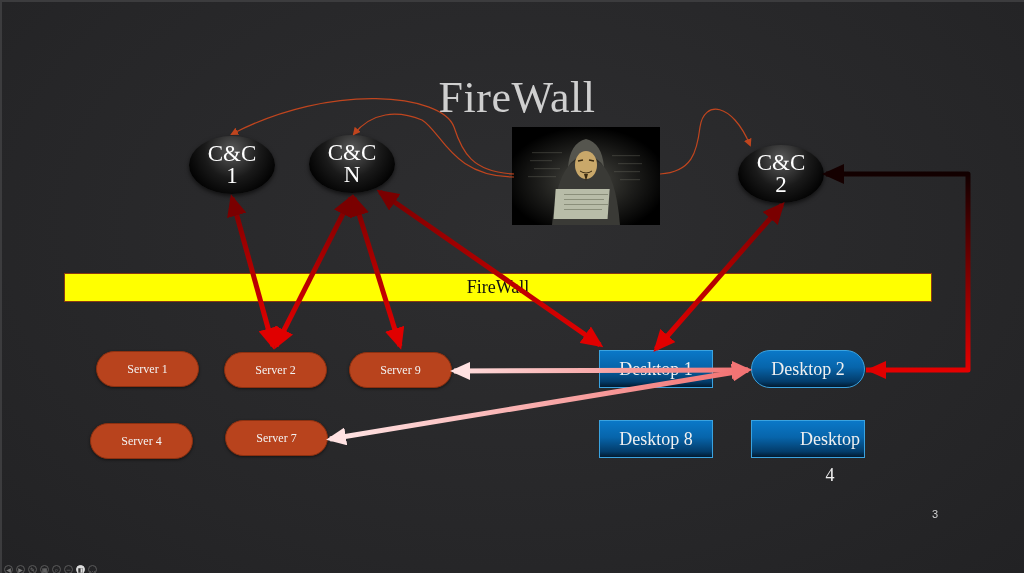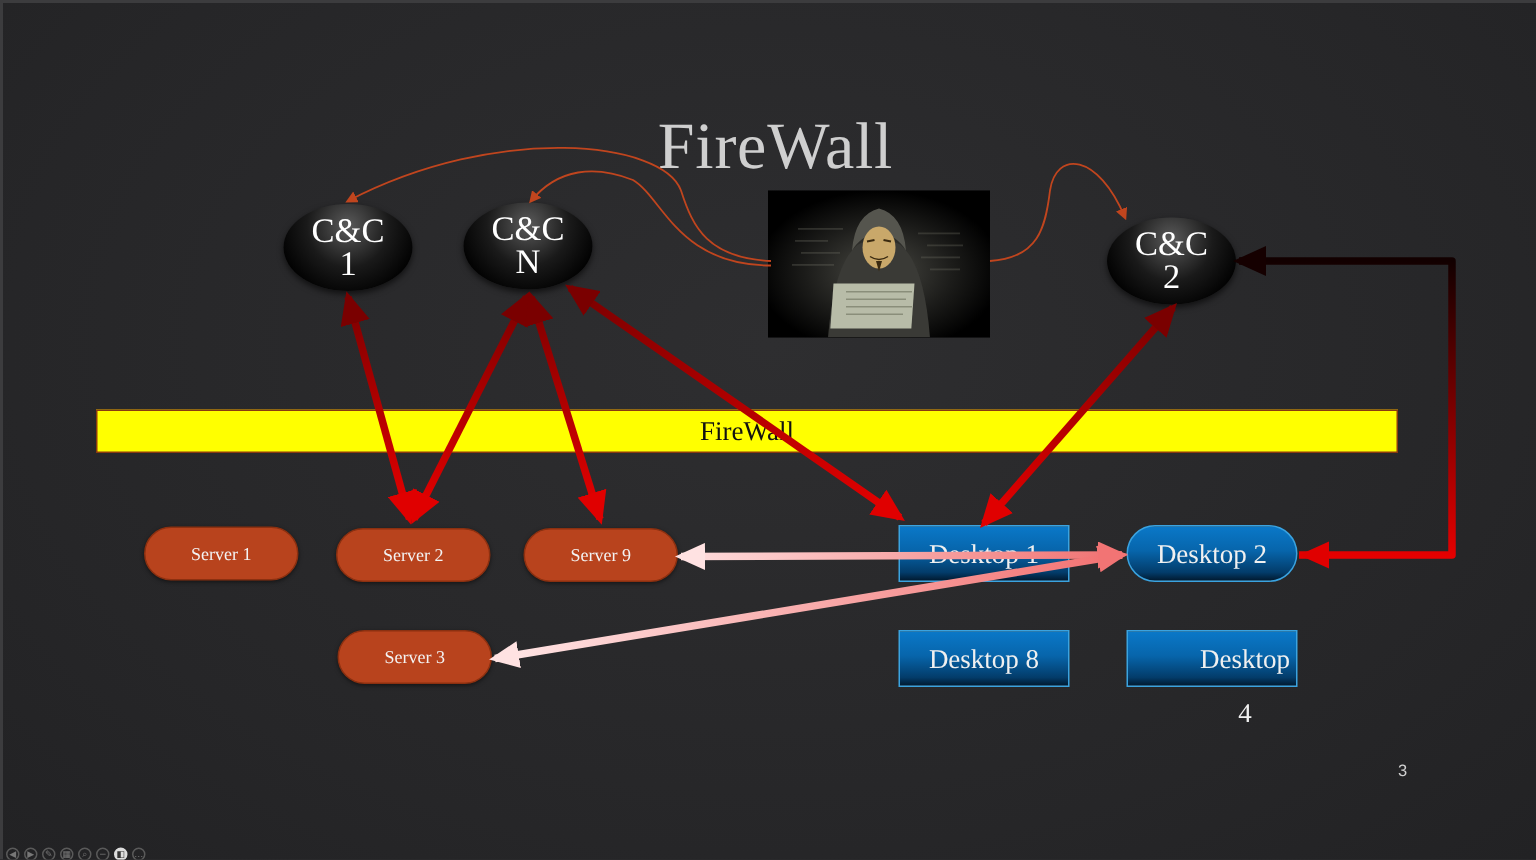--- a/index.html
+++ b/index.html
@@ -81,21 +81,22 @@
     </svg>
   </div>
 
   <div class="firewall">
     <span>FireWall</span>
   </div>
 
   <div class="server" style="left:94px; top:349px; width:103px;">Server 1</div>
   <div class="server" style="left:222px; top:350px; width:103px;">Server 2</div>
   <div class="server" style="left:347px; top:350px; width:103px;">Server 9</div>
-  <div class="server" style="left:223px; top:418px; width:103px;">Server 3</div>
+  <div class="server" style="left:88px; top:421px; width:103px;">Server 4</div>
+  <div class="server" style="left:223px; top:418px; width:103px;">Server 7</div>
 
   <div class="desktop" style="left:597px; top:348px;">Desktop 1</div>
   <div class="desktop" style="left:749px; top:348px;border-radius:19px;">Desktop 2</div>
   <div class="desktop" style="left:597px; top:418px;">Desktop 8</div>
   <div class="desktop" style="left:749px; top:418px;padding-left:44px;">Desktop 4</div>
 
   <svg class="overlay" viewBox="0 0 1024 573">
     <defs>
       <marker id="mThin" markerWidth="8" markerHeight="8" refX="6" refY="4" orient="auto" markerUnits="userSpaceOnUse">
         <path d="M0,0 L8,4 L0,8 Z" fill="#c0451e"></path>

